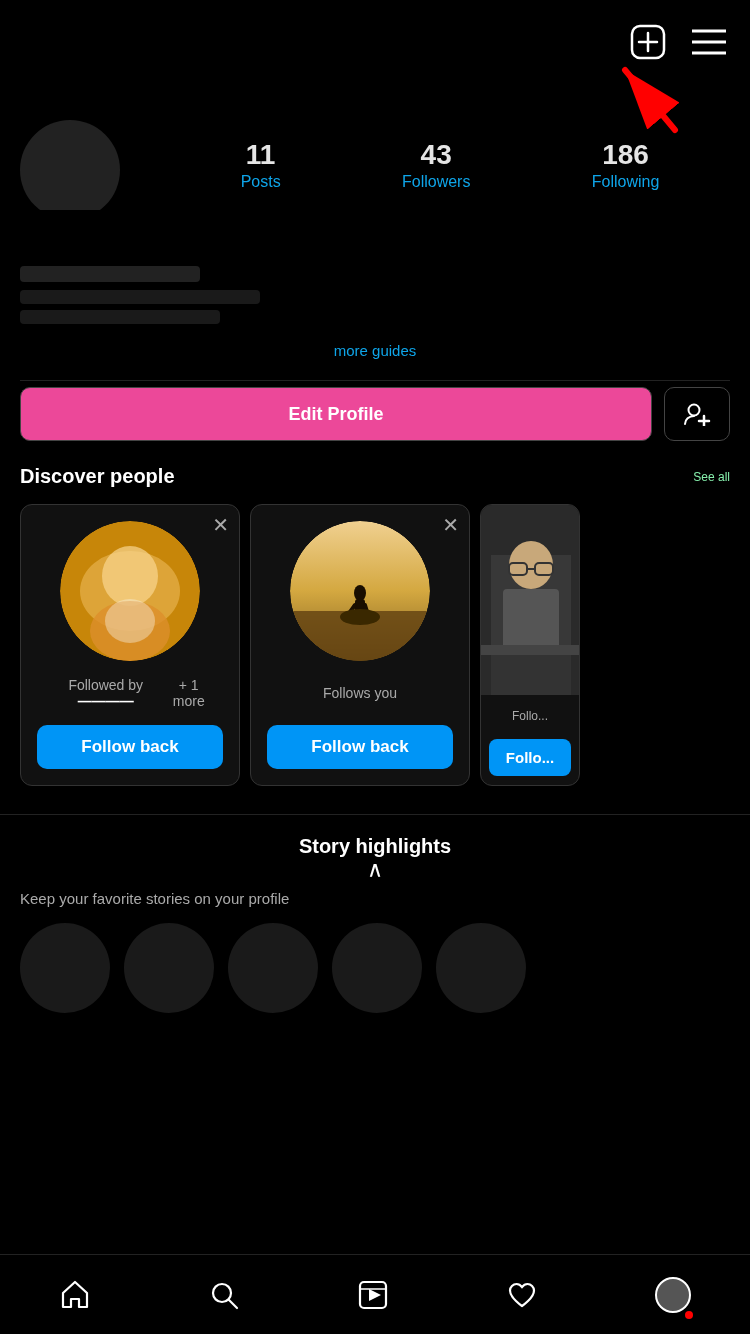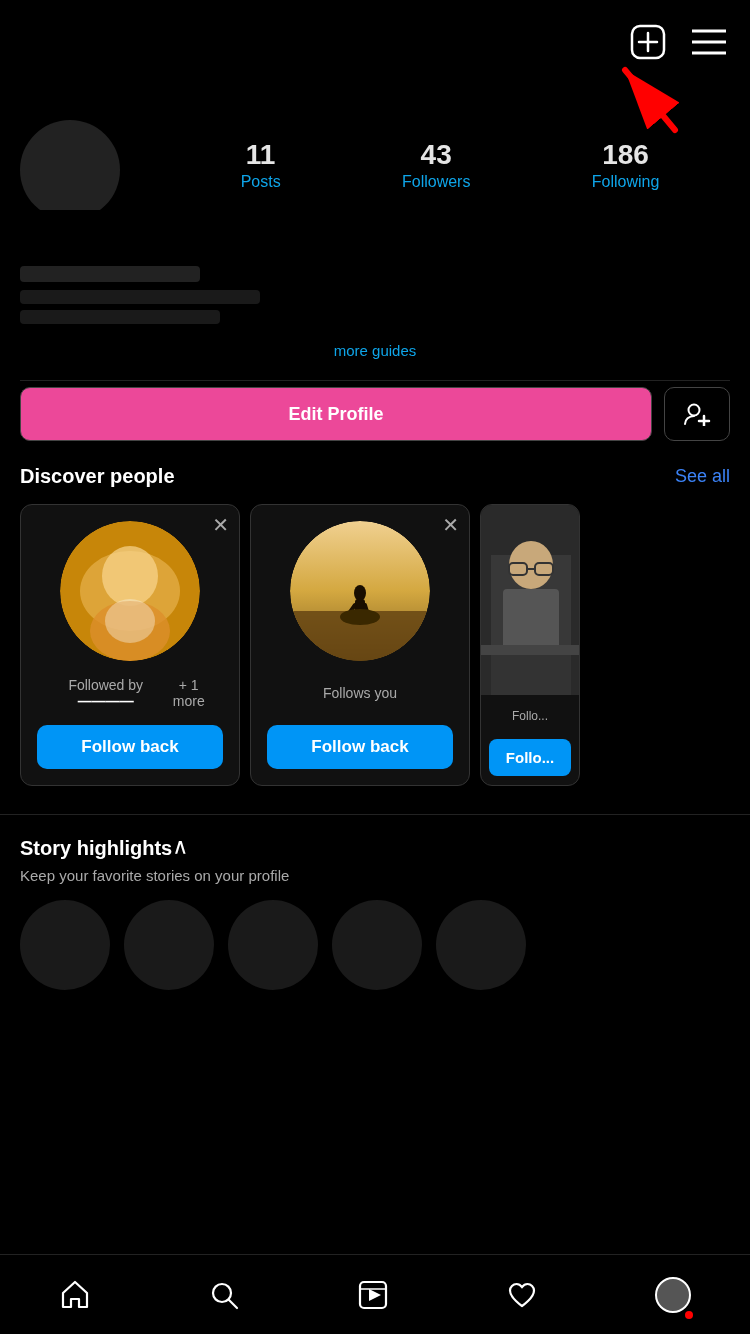--- a/index.html
+++ b/index.html
@@ -125,22 +125,22 @@
       justify-content: space-between;
       align-items: center;
       margin-bottom: 16px;
     }
     .discover-title {
       font-size: 20px;
       font-weight: 700;
       color: #fff;
     }
     .see-all-link {
-      font-size: 18px;
-      color: #3b82f6;
+      font-size: 12px;
+      color: #86efac;
       cursor: pointer;
       text-decoration: none;
     }
 
     
     .people-row {
       display: flex;
       gap: 10px;
       overflow: hidden;
     }
@@ -245,22 +245,24 @@
     }
 
     
     .story-section {
       padding: 0 20px 20px 20px;
       border-top: 1px solid #222;
       margin-top: 4px;
     }
     .story-header {
       display: flex;
+      justify-content: space-between;
       align-items: center;
       padding: 20px 0 6px 0;
+      flex-direction: column;
     }
     .story-title {
       font-size: 20px;
       font-weight: 700;
     }
     .story-subtitle {
       font-size: 15px;
       color: #aaa;
       margin-bottom: 16px;
     }

